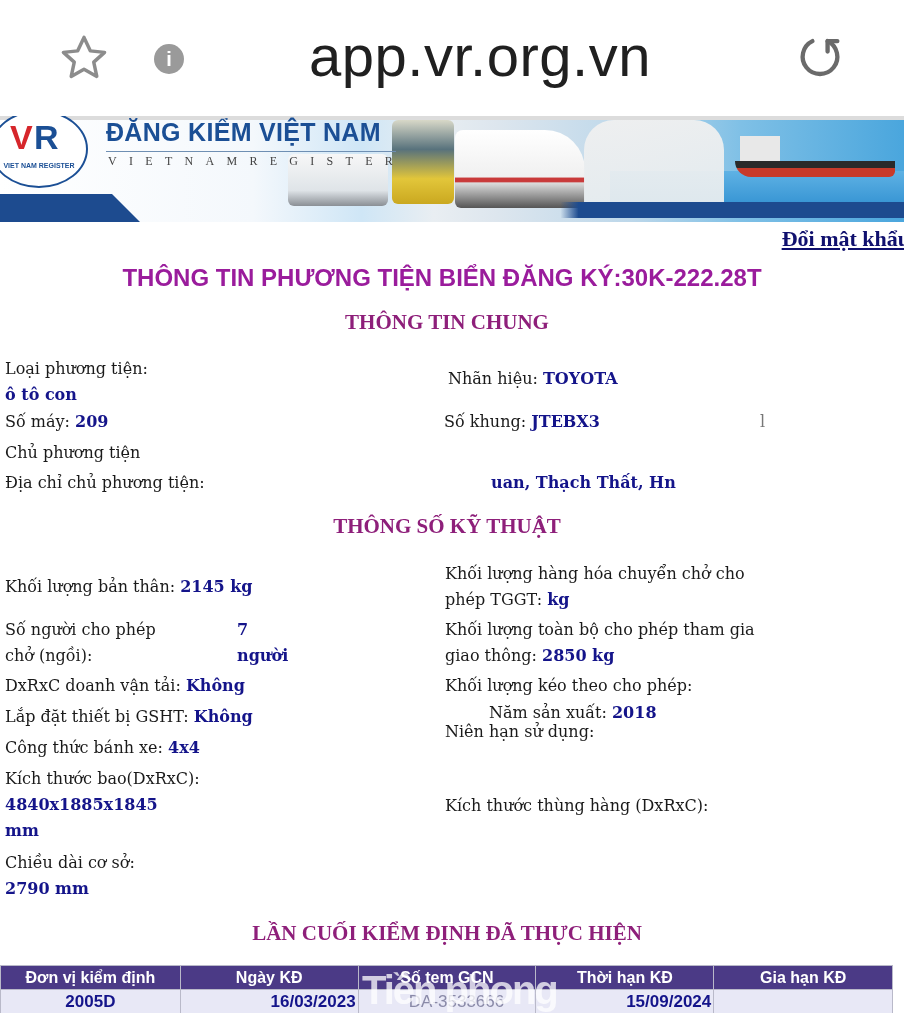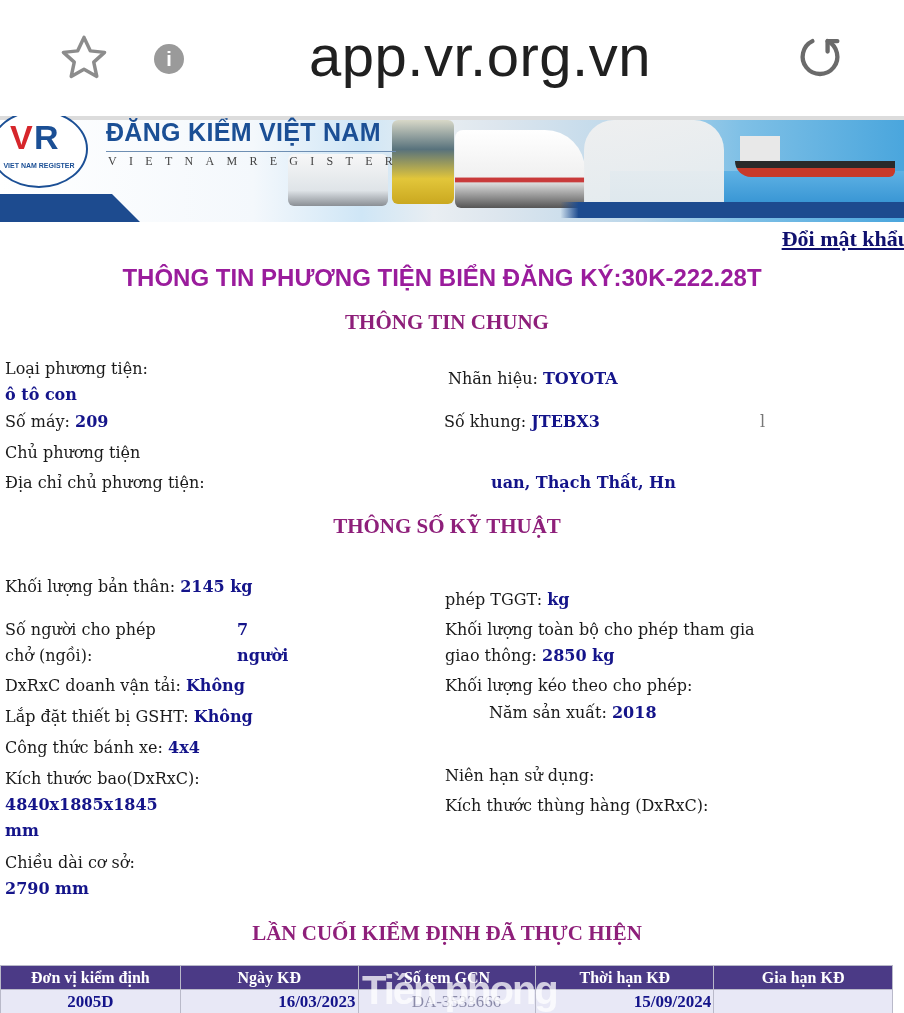--- a/index.html
+++ b/index.html
@@ -40,21 +40,21 @@
   .section-title { position: absolute; left: 0; width: 894px; text-align: center; font-family: "Liberation Serif", serif; font-weight: bold; font-size: 21px; color: #8e1f7a; }
   .sec-general { top: 310px; }
   .sec-tech { top: 514px; }
   .sec-last { top: 921px; }
 
   .row { position: absolute; font-size: 16px; line-height: 26px; white-space: nowrap; }
   .val { color: #14148a; font-weight: bold; }
   .lbl { color: #1a1a1a; }
 
   
-  .kd-table { position: absolute; left: 0; top: 965px; width: 893px; border-collapse: collapse; font-family: Liberation Serif, serif; }
+  .kd-table { position: absolute; left: 0; top: 965px; width: 893px; border-collapse: collapse; font-family: Liberation Sans, sans-serif; }
   .kd-table th { background: #4b3a86; color: #ffffff; font-weight: bold; font-size: 16px; height: 24px; border: 1px solid #b9b9c9; text-align: center; }
   .kd-table td { background: #e8e8f6; color: #14148a; font-weight: bold; font-size: 17px; height: 24px; border: 1px solid #b9b9c9; }
   .c1 { text-align: center; width: 180px; }
   .c2 { text-align: right; padding-right: 2px; width: 178px; }
   .c3 { text-align: center; width: 178px; color: #8a8aa8 !important; font-weight: normal !important; padding-left: 19px; }
   .c4 { text-align: right; padding-right: 2px; width: 178px; }
   .c5 { width: 179px; }
   .watermark { position: absolute; left: 362px; top: 968px; font-family: "Liberation Sans", sans-serif; font-weight: bold; font-size: 40px; color: rgba(255,255,255,0.75); letter-spacing: -2px; pointer-events: none; }
 </style>
 </head>
@@ -118,25 +118,25 @@
 <div class="row" style="left:237px; top:617px;"><span class="val">7</span><br><span class="val">người</span></div>
 
 <div class="row" style="left:5px; top:673px;"><span class="lbl">DxRxC doanh vận tải:</span> <span class="val">Không</span></div>
 <div class="row" style="left:5px; top:704px;"><span class="lbl">Lắp đặt thiết bị GSHT:</span> <span class="val">Không</span></div>
 <div class="row" style="left:5px; top:735px;"><span class="lbl">Công thức bánh xe:</span> <span class="val">4x4</span></div>
 <div class="row" style="left:5px; top:766px;"><span class="lbl">Kích thước bao(DxRxC):</span></div>
 <div class="row" style="left:5px; top:792px;"><span class="val">4840x1885x1845</span><br><span class="val">mm</span></div>
 <div class="row" style="left:5px; top:850px;"><span class="lbl">Chiều dài cơ sở:</span></div>
 <div class="row" style="left:5px; top:876px;"><span class="val">2790 mm</span></div>
 
-<div class="row" style="left:445px; top:561px;"><br><span class="lbl">phép TGGT:</span> <span class="val">kg</span></div>
+<div class="row" style="left:445px; top:561px;"><span class="lbl">Khối lượng hàng hóa chuyển chở cho</span><br><span class="lbl">phép TGGT:</span> <span class="val">kg</span></div>
 <div class="row" style="left:445px; top:617px;"><span class="lbl">Khối lượng toàn bộ cho phép tham gia</span><br><span class="lbl">giao thông:</span> <span class="val">2850 kg</span></div>
 <div class="row" style="left:445px; top:673px;"><span class="lbl">Khối lượng kéo theo cho phép:</span></div>
 <div class="row" style="left:445px; top:700px;margin-left:44px;"><span class="lbl">Năm sản xuất:</span> <span class="val">2018</span></div>
-<div class="row" style="left:445px; top:763px;text-align:right;"><span class="lbl">Niên hạn sử dụng:</span></div>
+<div class="row" style="left:445px; top:719px;text-align:right;"><span class="lbl">Niên hạn sử dụng:</span></div>
 <div class="row" style="left:445px; top:793px;"><span class="lbl">Kích thước thùng hàng (DxRxC):</span></div>
 
 <div class="section-title sec-last">LẦN CUỐI KIỂM ĐỊNH ĐÃ THỰC HIỆN</div>
 
 <table class="kd-table">
   <thead>
     <tr>
       <th class="c1">Đơn vị kiểm định</th>
       <th class="c2h" style="width:178px;">Ngày KĐ</th>
       <th style="width:178px;">Số tem GCN</th>

